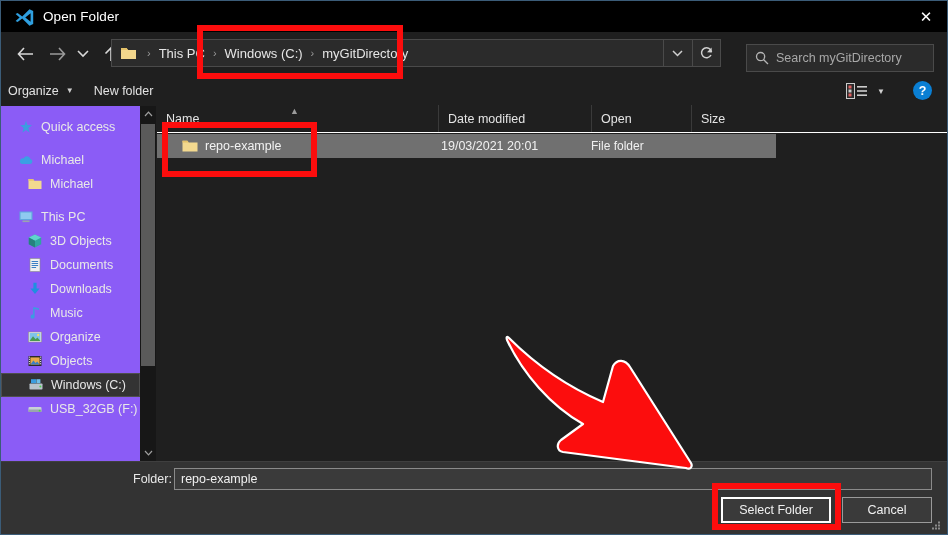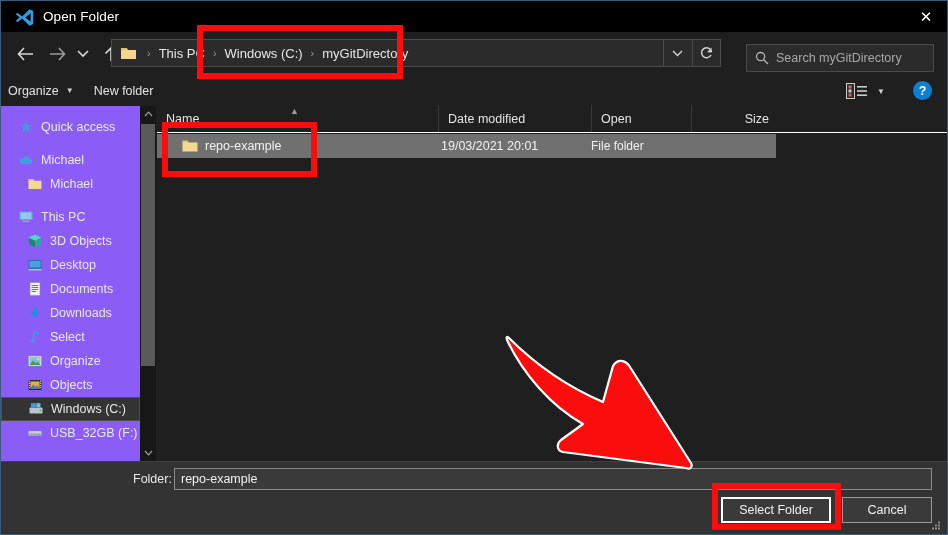--- a/index.html
+++ b/index.html
@@ -153,21 +153,21 @@
   .col {
     color: #e4e4e4; font-size: 12.5px;
     height: 27px; display: flex; align-items: center;
     padding-left: 9px; position: relative;
     border-left: 1px solid #3a3a3a;
   }
   .col:first-child { border-left: 0; }
   #col-name { width: 281px; }
   #col-date { width: 153px; }
   #col-type { width: 100px; }
-  #col-size { width: 78px; justify-content: flex-end; }
+  #col-size { width: 78px; }
   #sort-caret {
     position: absolute; left: 133px; top: 1px;
     color: #9b9b9b; font-size: 9px;
   }
   #row {
     position: absolute; left: 0; top: 28px; width: 619px; height: 24px;
     background: #707070; display: flex; align-items: center;
   }
   #row-folder-icon { margin-left: 25px; margin-right: 7px; display:block; }
   #row-name { color: #f2f2f2; font-size: 12.5px; }
@@ -360,47 +360,39 @@
     <div class="nav-item child">
       <svg class="ico" viewBox="0 0 16 16">
         <path d="M8 1.5 L14.2 4.6 V11.2 L8 14.4 L1.8 11.2 V4.6 Z" fill="#2fa5a0"></path>
         <path d="M8 1.5 L14.2 4.6 L8 7.8 L1.8 4.6 Z" fill="#5fd4cd"></path>
         <path d="M8 7.8 V14.4 L1.8 11.2 V4.6 Z" fill="#26817e"></path>
       </svg>
       <span>3D Objects</span>
     </div>
     <div class="nav-item child">
       <svg class="ico" viewBox="0 0 16 16">
-        <rect x="1.5" y="3" width="13" height="9" fill="#2a6fa8"></rect>
-        <rect x="2.5" y="4" width="11" height="6.5" fill="#4a9fe0"></rect>
-        <rect x="1.5" y="12" width="13" height="1.4" fill="#b8c4cc"></rect>
-      </svg>
-      <span>Desktop</span>
-    </div>
-    <div class="nav-item child">
-      <svg class="ico" viewBox="0 0 16 16">
         <rect x="3" y="1.5" width="10" height="13" fill="#f0f0f0" stroke="#8a8a8a" stroke-width="0.6"></rect>
         <rect x="4.6" y="4" width="6.5" height="1" fill="#3b7fc4"></rect>
         <rect x="4.6" y="6" width="6.5" height="1" fill="#3b7fc4"></rect>
         <rect x="4.6" y="8" width="6.5" height="1" fill="#3b7fc4"></rect>
         <rect x="4.6" y="10" width="4.5" height="1" fill="#3b7fc4"></rect>
       </svg>
       <span>Documents</span>
     </div>
     <div class="nav-item child">
       <svg class="ico" viewBox="0 0 16 16">
         <path d="M6.4 1.8 H9.6 V7.4 H12.6 L8 13 L3.4 7.4 H6.4 Z" fill="#1f8fe0"></path>
       </svg>
       <span>Downloads</span>
     </div>
     <div class="nav-item child">
       <svg class="ico" viewBox="0 0 16 16">
         <path d="M6.2 2 L12 3.2 V5 L7.6 4 V11.2 A2 2 0 1 1 6.2 9.6 Z" fill="#3b9de0"></path>
       </svg>
-      <span>Select</span>
+      <span>Music</span>
     </div>
     <div class="nav-item child">
       <svg class="ico" viewBox="0 0 16 16">
         <rect x="1.5" y="3" width="13" height="10" fill="#e8e8e8" stroke="#8f8f8f" stroke-width="0.6"></rect>
         <rect x="2.6" y="4" width="10.8" height="8" fill="#7fc4e8"></rect>
         <path d="M2.6 12 L6 7.2 L8.6 10.2 L10.4 8.4 L13.4 12 Z" fill="#4a9a4e"></path>
         <circle cx="11.2" cy="6" r="1.2" fill="#f4e06a"></circle>
       </svg>
       <span>Organize</span>
     </div>

